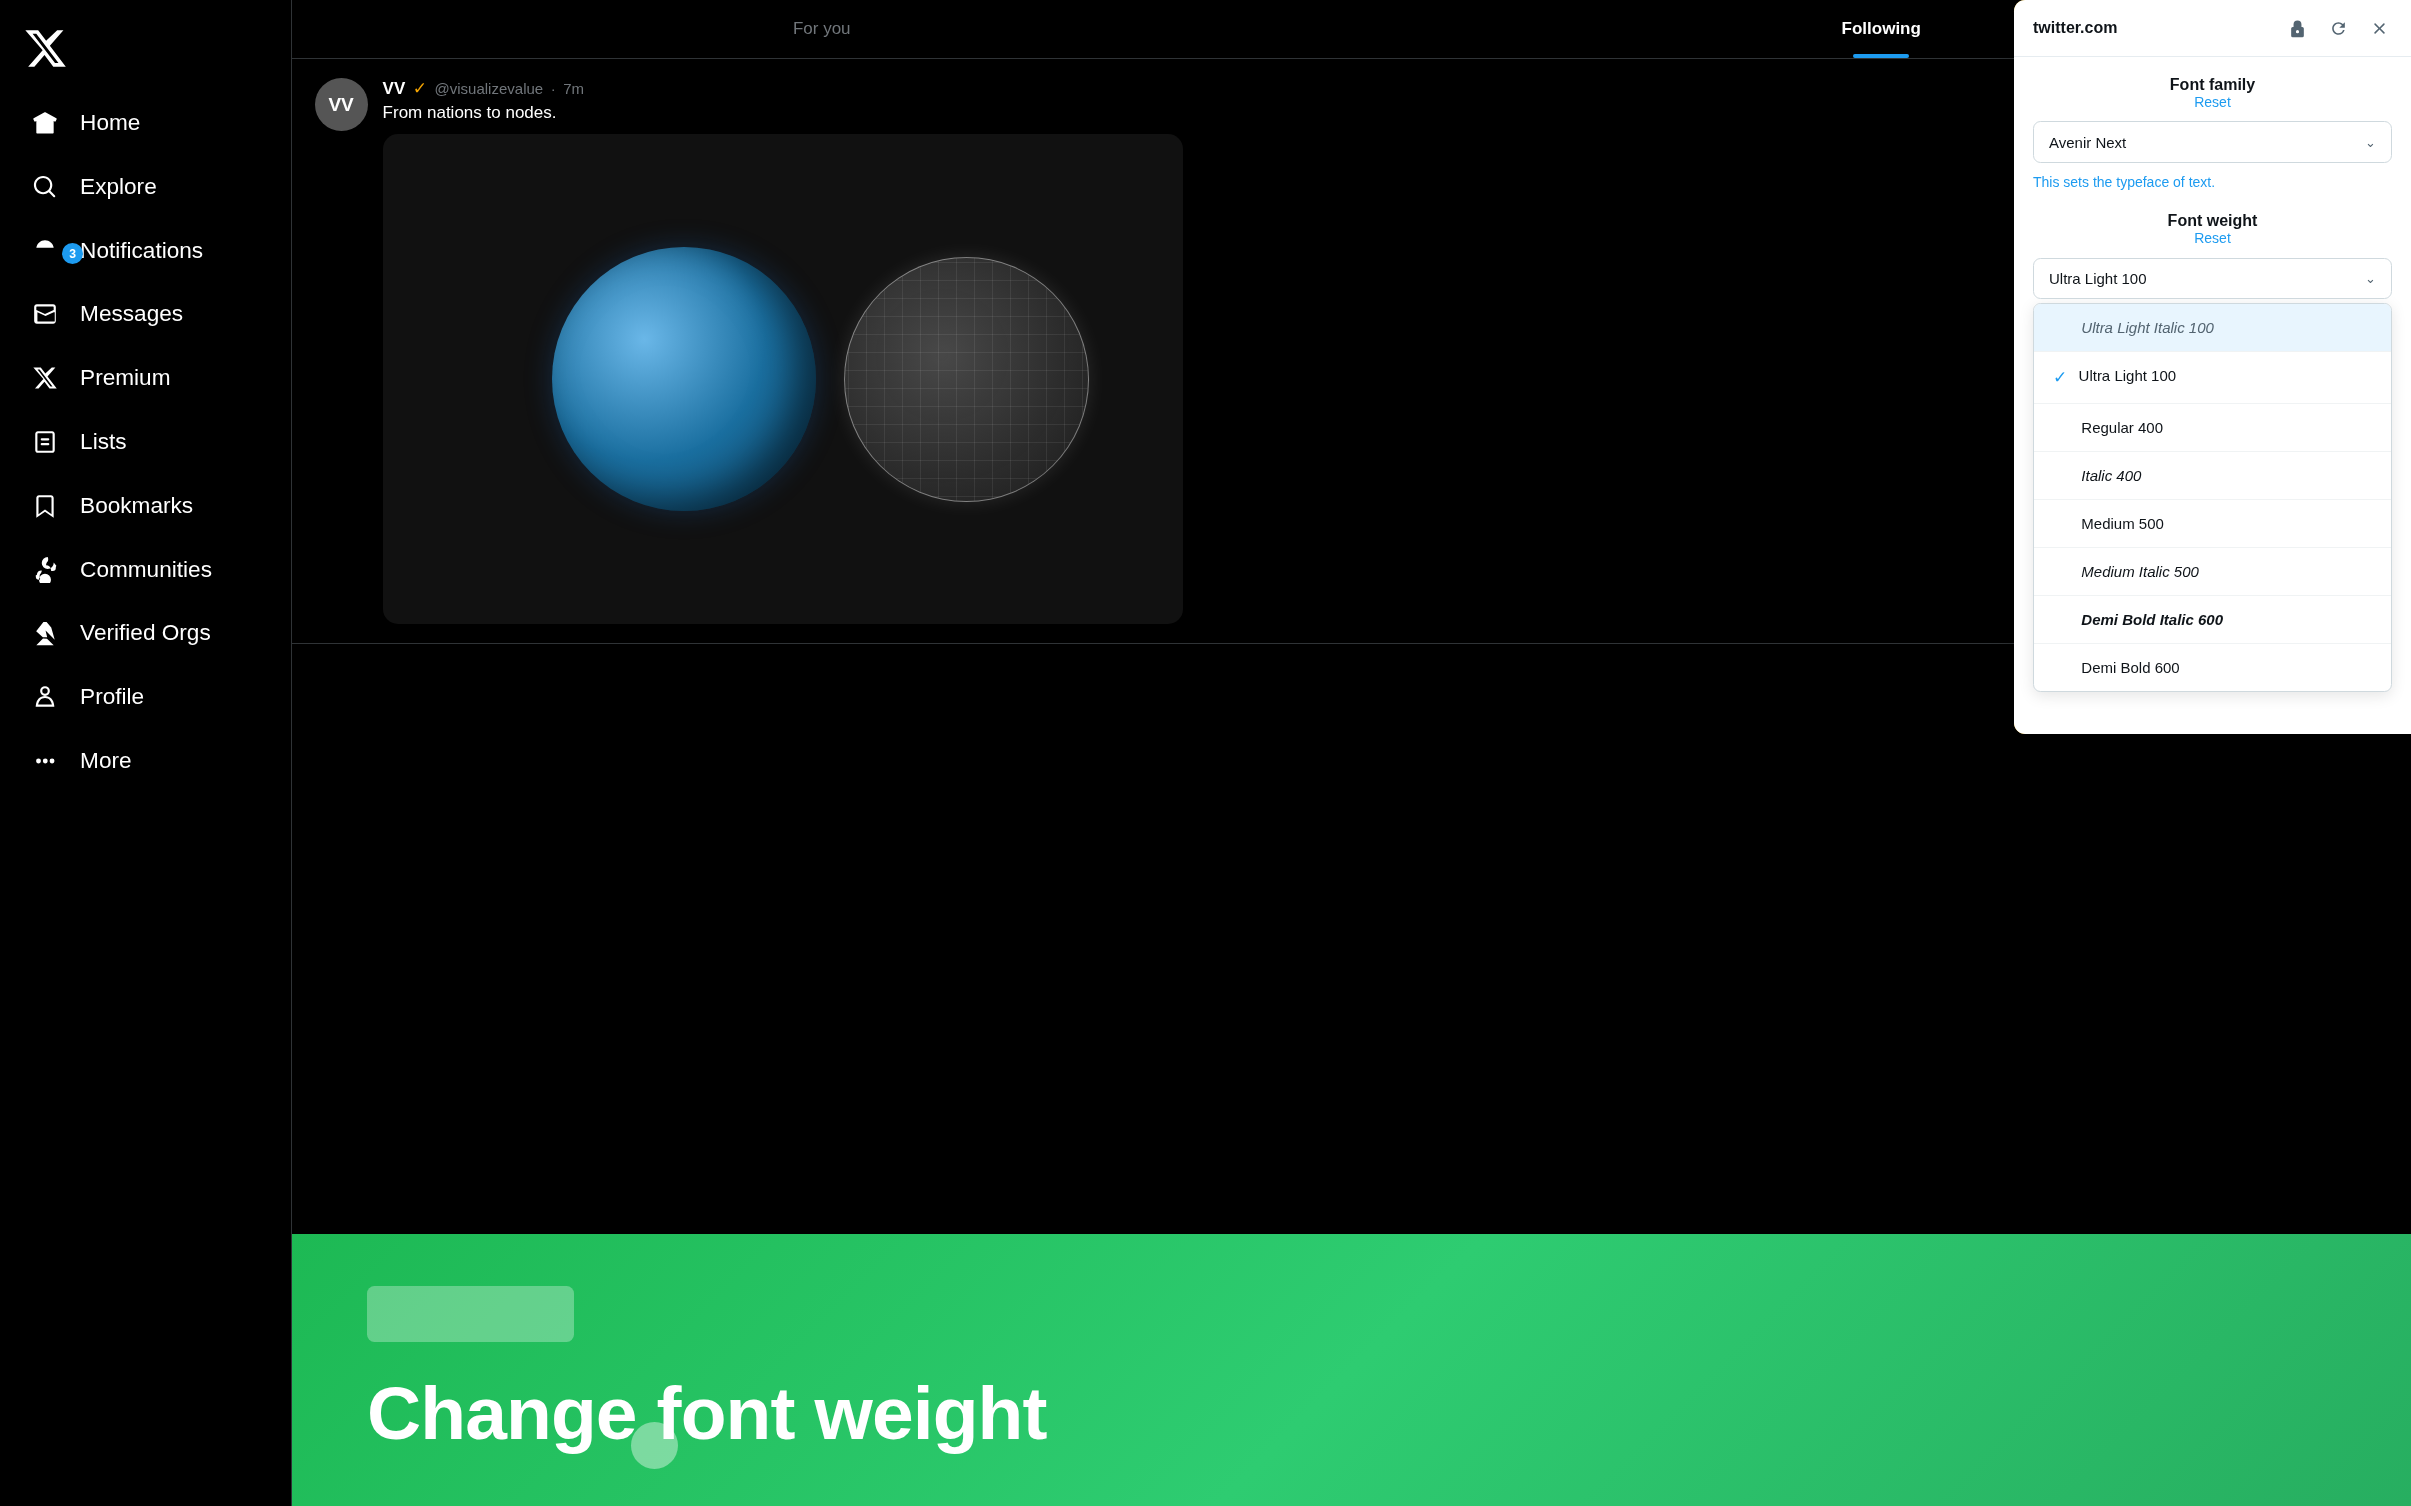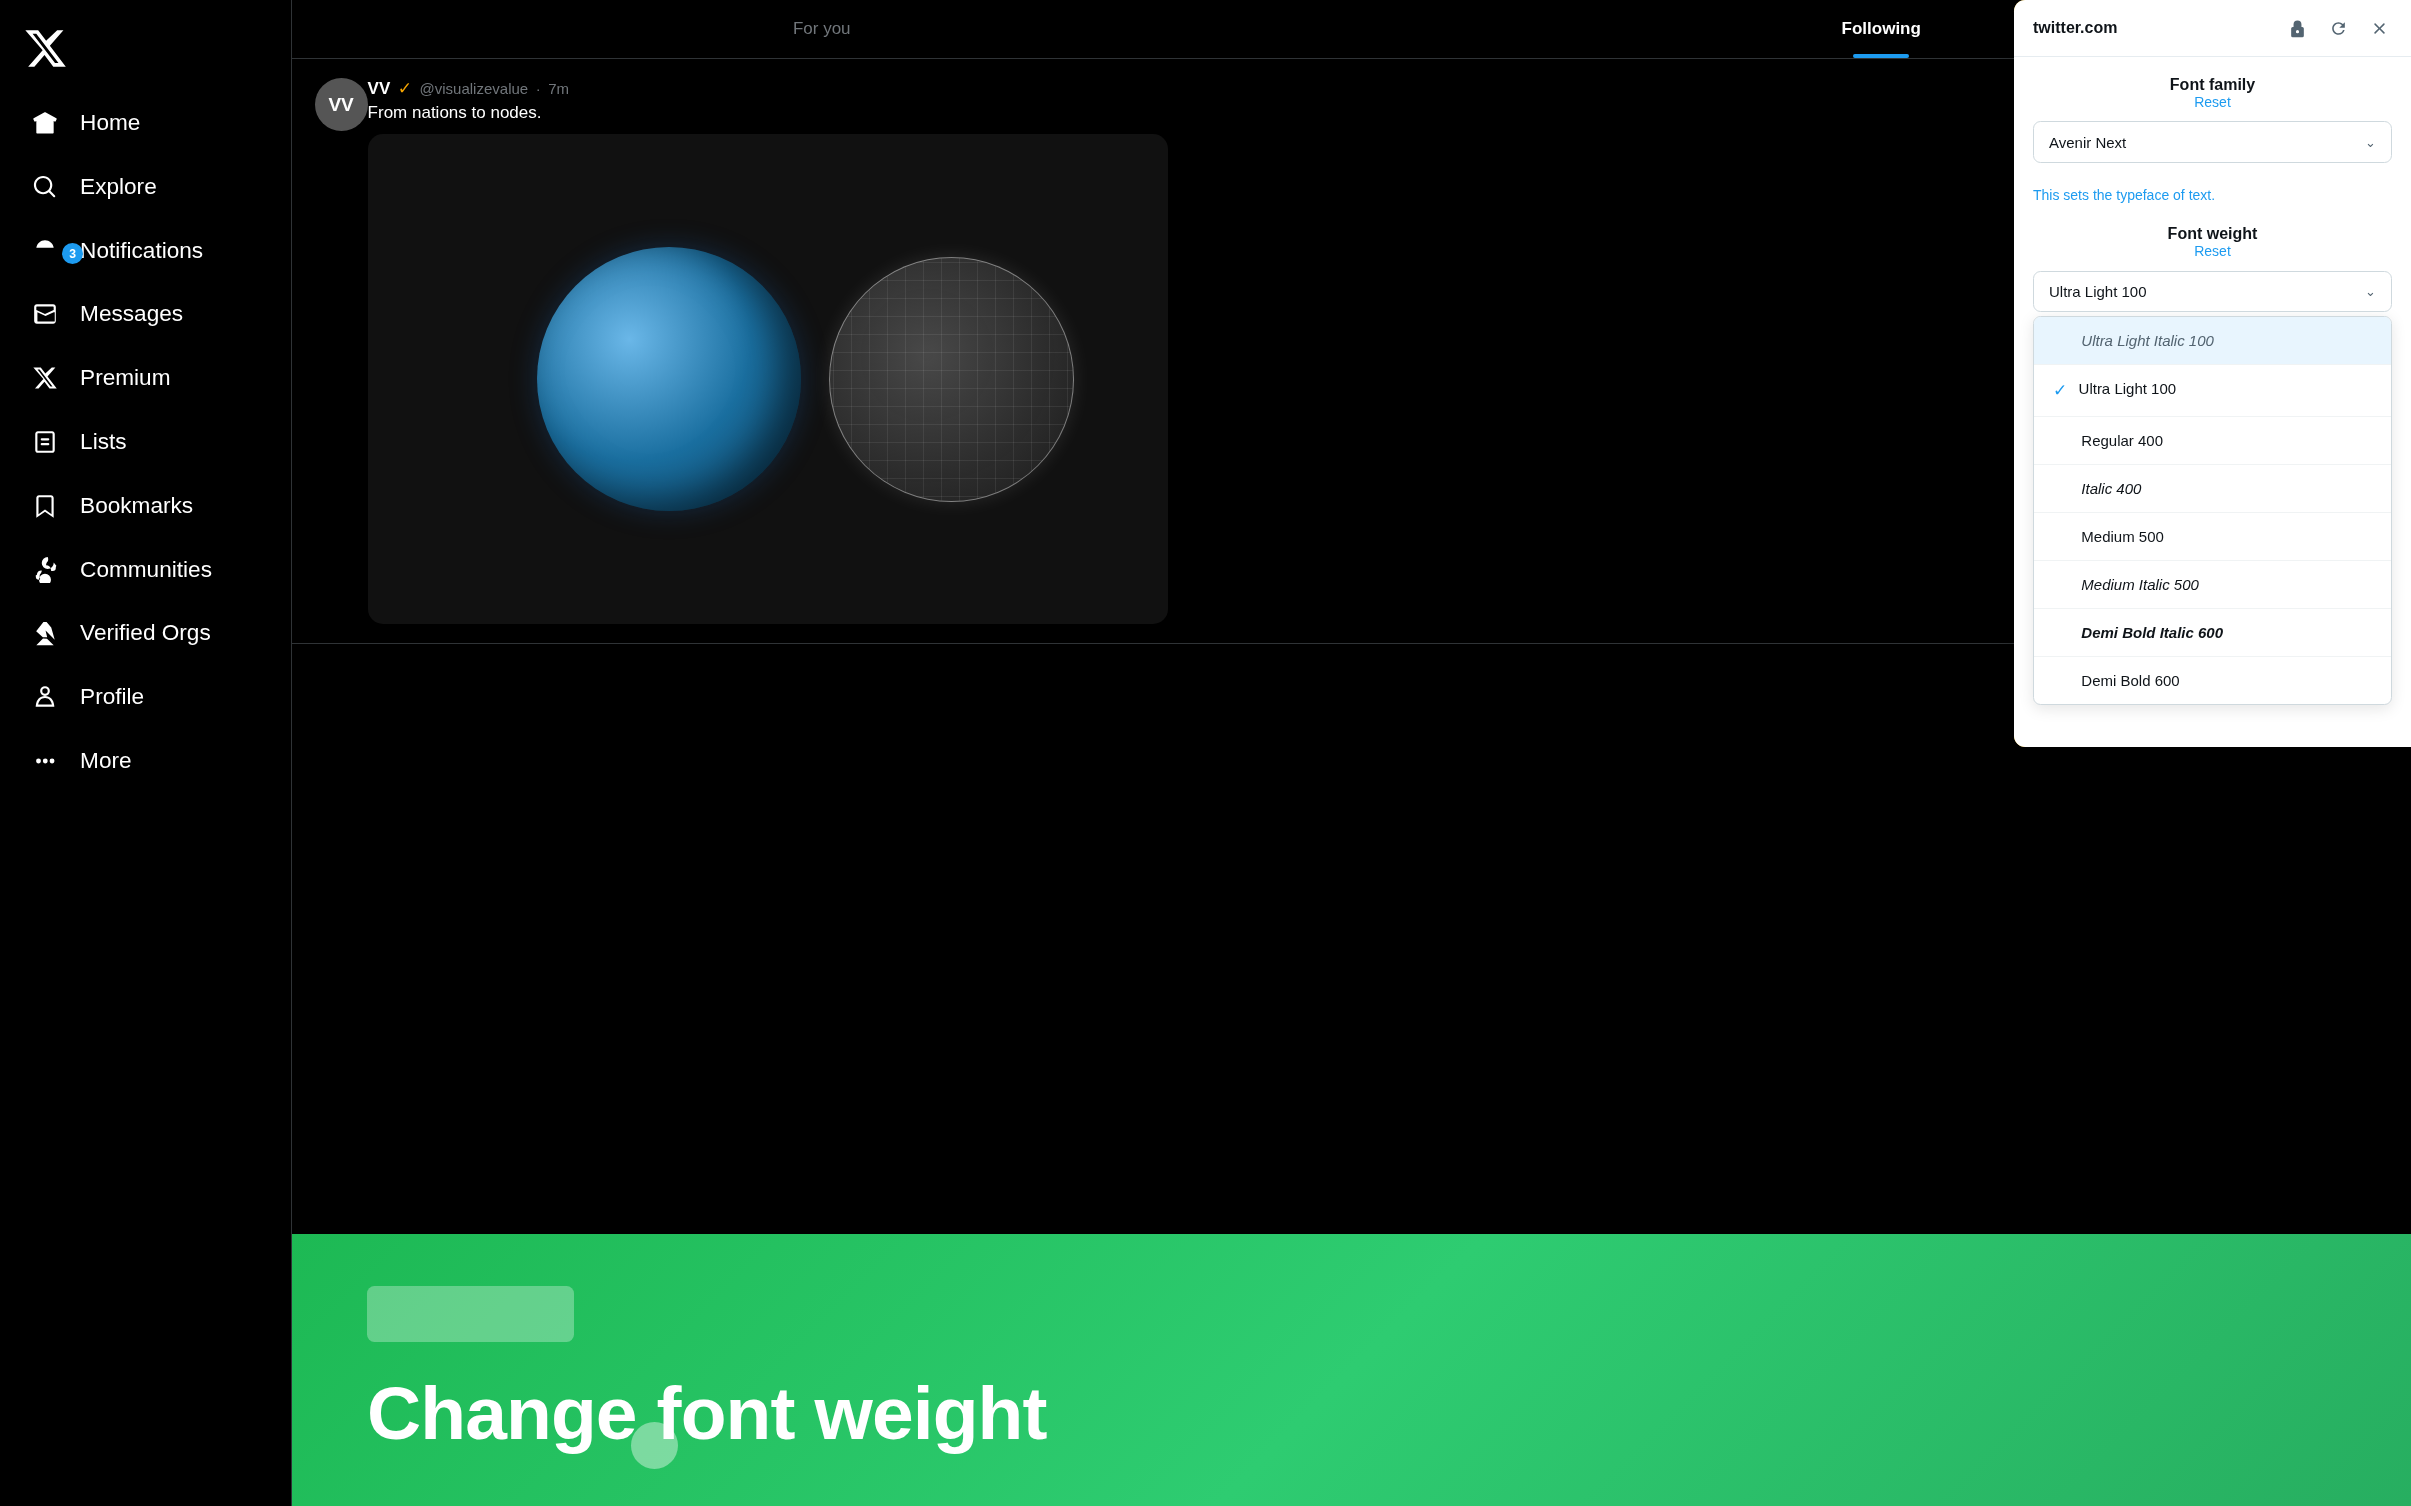--- a/index.html
+++ b/index.html
@@ -96,20 +96,21 @@
     .tweet-area {
       flex: 1;
       overflow: hidden;
       position: relative;
     }
     .tweet-card {
       display: flex;
       align-items: flex-start;
       padding: 19px 22.6px;
       border-bottom: 0.9px solid #2f3336;
+      gap: 15px;
     }
     .avatar-circle {
       width: 53px; height: 53px;
       border-radius: 50%;
       background: #555;
       display: flex; align-items: center; justify-content: center;
       color: #fff; font-size: 19px; font-weight: 700;
       flex-shrink: 0;
     }
     .tweet-body { flex: 1; }
@@ -261,21 +262,21 @@
     }
     .popup-section-title { font-size: 16px; font-weight: 700; color: #0f1419; }
     .popup-reset-btn {
       background: none;
       border: none;
       color: #1d9bf0;
       font-size: 14px;
       cursor: pointer;
       font-weight: 500;
     }
-    .popup-hint { font-size: 14px; color: #1d9bf0; margin-top: 24px; }
+    .popup-hint { font-size: 14px; color: #1d9bf0; margin-top: 11px; }
 
     
     .select-wrapper {
       position: relative;
       border: 0.9px solid #cfd9de;
       border-radius: 7.5px;
       background: #fff;
     }
     .select-display {
       display: flex;

